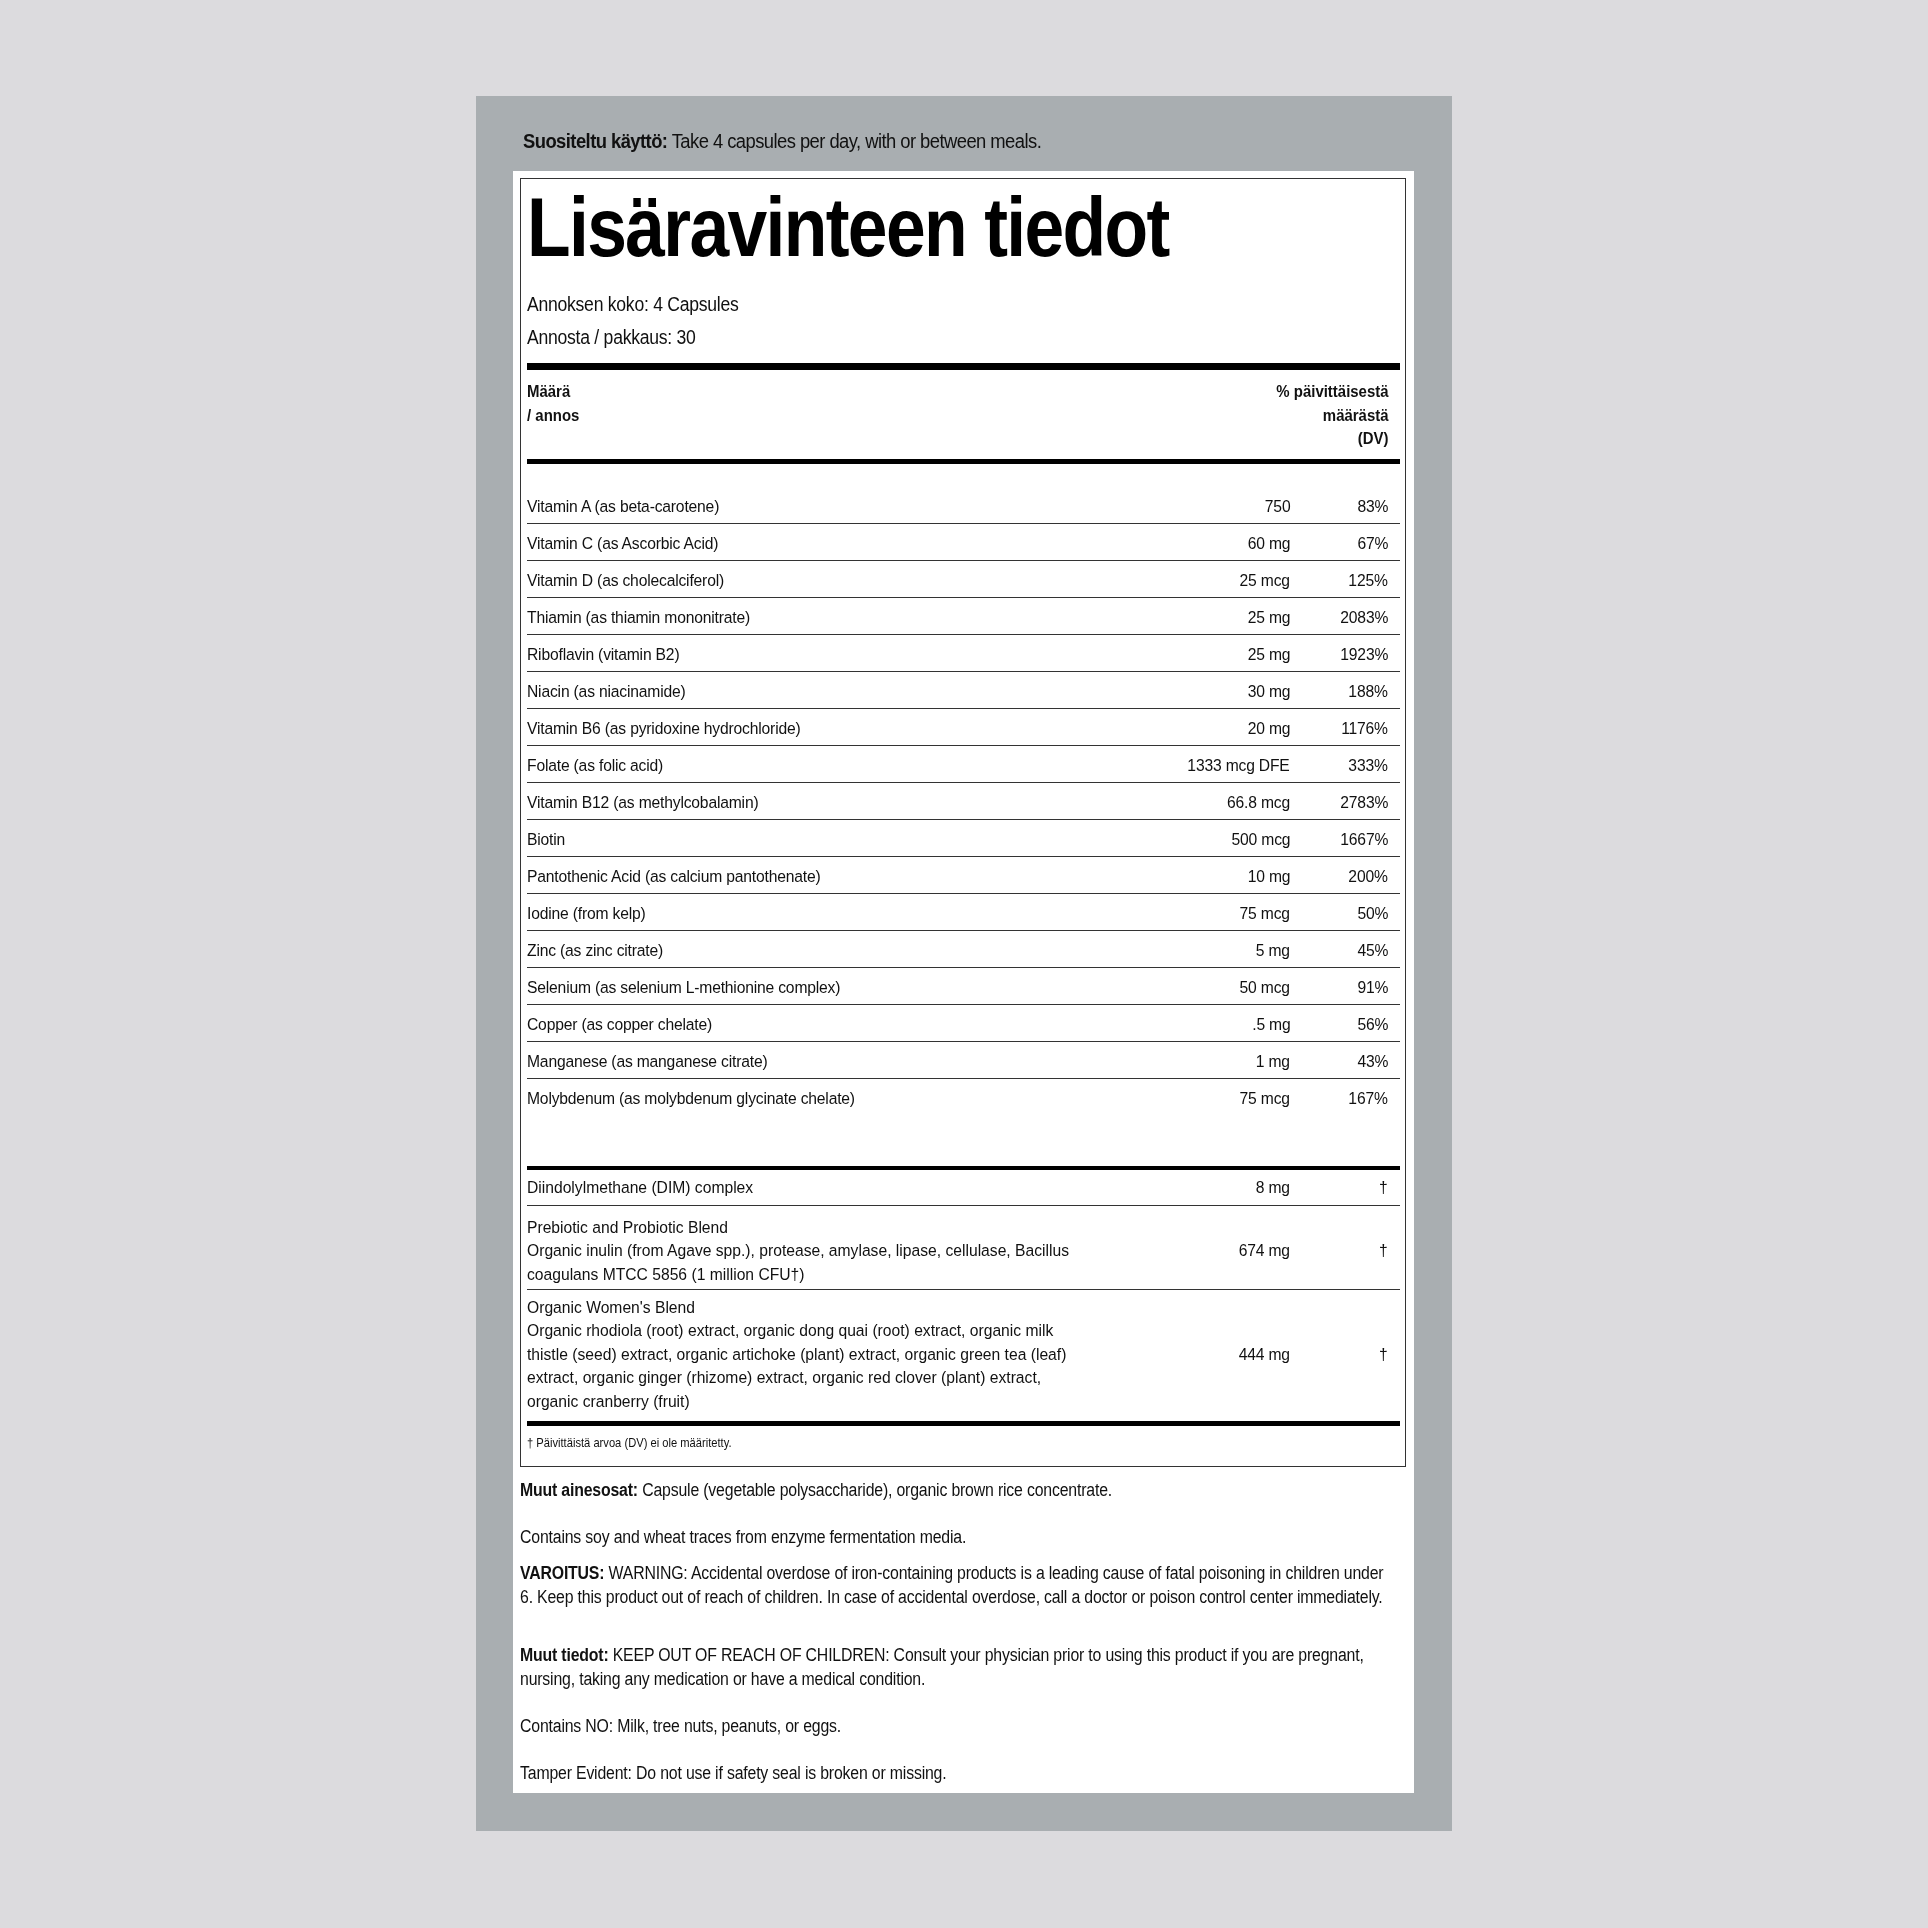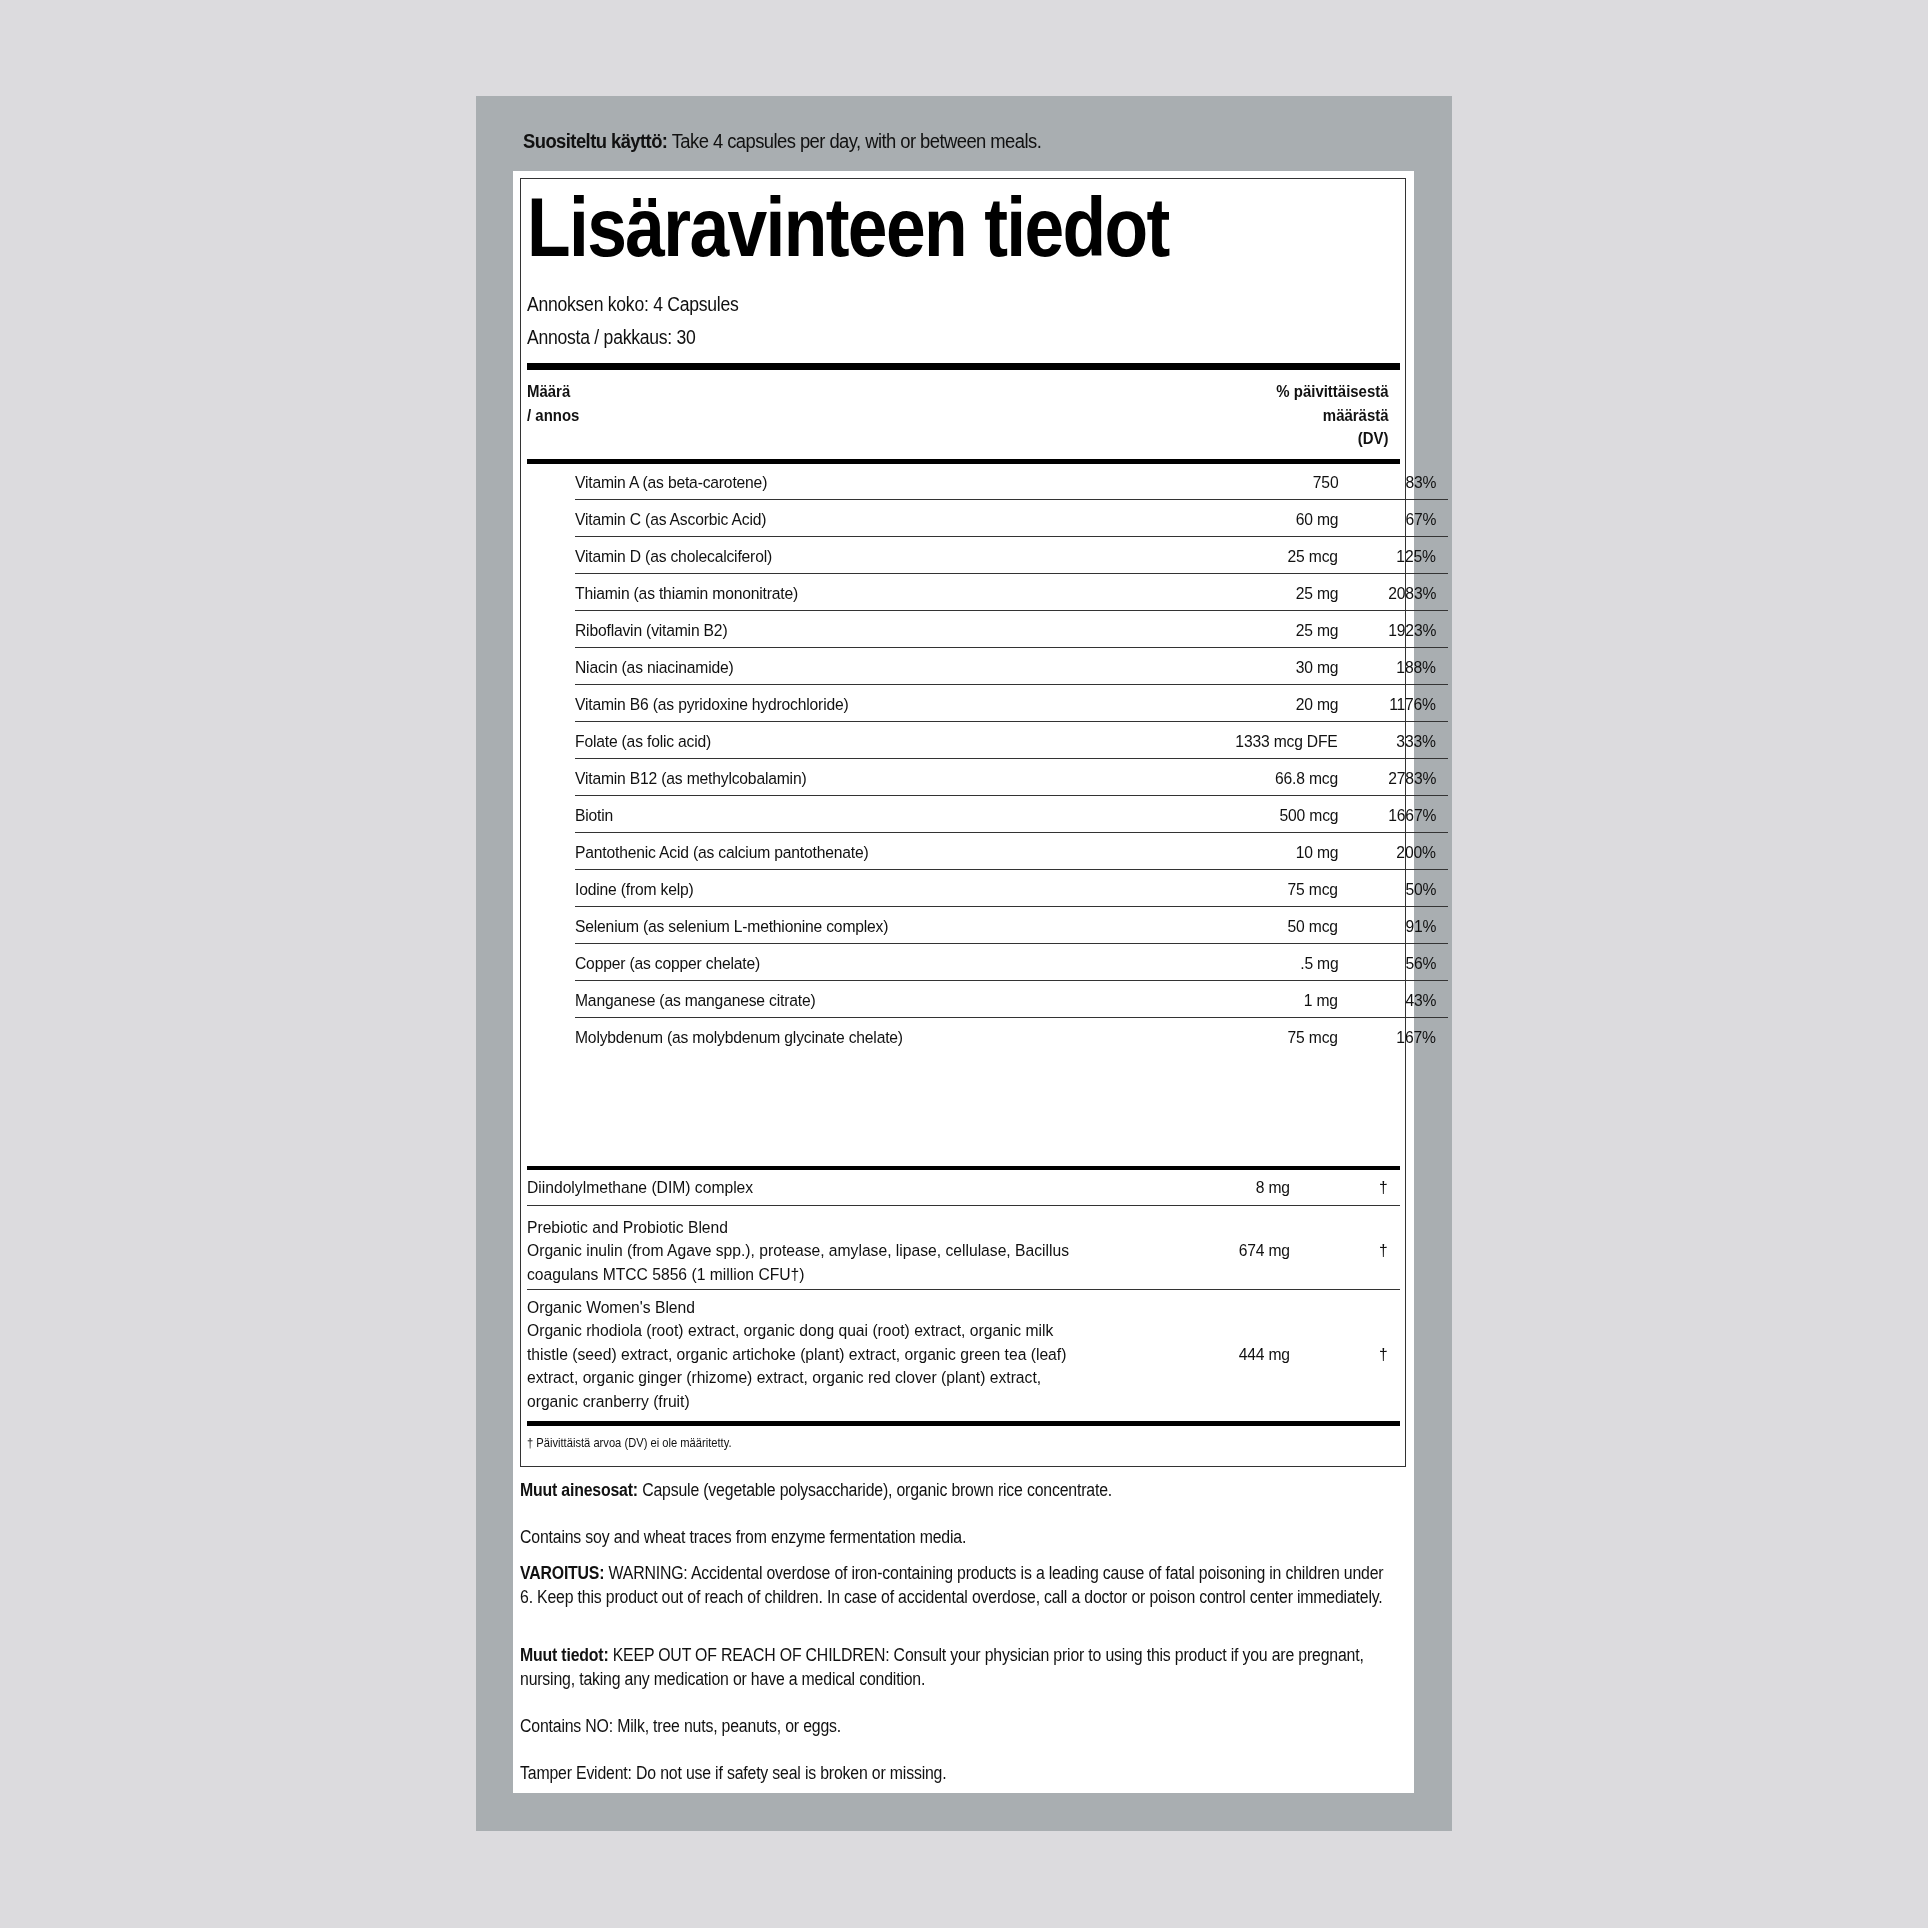--- a/index.html
+++ b/index.html
@@ -11,21 +11,21 @@
   .directions { position:absolute; left:523px; top:130px; font-size:20px; letter-spacing:-0.6px; transform:scaleX(0.92); transform-origin:left top; white-space:nowrap; color:#111; }
   .directions b { font-weight:700; }
   .sheet { position:absolute; left:513px; top:171px; width:901px; height:1622px; background:#fff; }
   .facts { position:absolute; left:520px; top:178px; width:886px; height:1289px; border:1.4px solid #333; box-sizing:border-box; }
   .title { position:absolute; left:527px; top:181px; font-size:83px; font-weight:700; letter-spacing:-1.9px; transform:scaleX(0.86); transform-origin:left top; white-space:nowrap; color:#000; line-height:94px; }
   .serving { position:absolute; left:527px; font-size:20px; transform:scaleX(0.88); transform-origin:left top; white-space:nowrap; letter-spacing:-0.3px; }
   .bar { position:absolute; left:527px; width:873px; background:#000; }
   .hdr { position:absolute; font-size:17px; font-weight:700; line-height:23.5px; transform:scaleX(0.88); white-space:nowrap; }
   .hdr-left { left:527px; top:380px; transform-origin:left top; }
   .hdr-right { right:calc(1928px - 1389px); top:380px; text-align:right; transform-origin:right top; }
-  .rows { position:absolute; left:527px; top:463px; width:873px;margin-left:48px; }
+  .rows { position:absolute; left:527px; top:487px; width:873px; }
   .row { position:relative; height:37px; border-bottom:1.4px solid #333; box-sizing:border-box; }
   .row:last-child { border-bottom:none; }
   .cell { position:absolute; font-size:17.4px; white-space:nowrap; transform:scaleX(0.9); letter-spacing:-0.2px; }
   .c-name { left:0; top:8.5px; transform-origin:left top; }
   .c-amt { right:110px; top:8.5px; transform-origin:right top; text-align:right; }
   .c-dv { right:12.2px; top:8.5px; transform-origin:right top; text-align:right; }
   .blend { position:absolute; left:527px; width:873px; box-sizing:border-box; }
   .blend .c-name { position:absolute; left:0; line-height:23.5px; white-space:nowrap; transform:scaleX(0.9); transform-origin:left top; font-size:17.4px; }
   .blend .c-amt, .blend .c-dv { position:absolute; font-size:17.4px; line-height:23.5px; }
   .sep { position:absolute; left:527px; width:873px; height:1.4px; background:#333; }
@@ -116,20 +116,25 @@
       <span class="cell c-name">Pantothenic Acid (as calcium pantothenate)</span>
       <span class="cell c-amt">10 mg</span>
       <span class="cell c-dv">200%</span>
     </div>
   <div class="row">
       <span class="cell c-name">Iodine (from kelp)</span>
       <span class="cell c-amt">75 mcg</span>
       <span class="cell c-dv">50%</span>
     </div>
   <div class="row">
+      <span class="cell c-name">Zinc (as zinc citrate)</span>
+      <span class="cell c-amt">5 mg</span>
+      <span class="cell c-dv">45%</span>
+    </div>
+  <div class="row">
       <span class="cell c-name">Selenium (as selenium L-methionine complex)</span>
       <span class="cell c-amt">50 mcg</span>
       <span class="cell c-dv">91%</span>
     </div>
   <div class="row">
       <span class="cell c-name">Copper (as copper chelate)</span>
       <span class="cell c-amt">.5 mg</span>
       <span class="cell c-dv">56%</span>
     </div>
   <div class="row">

